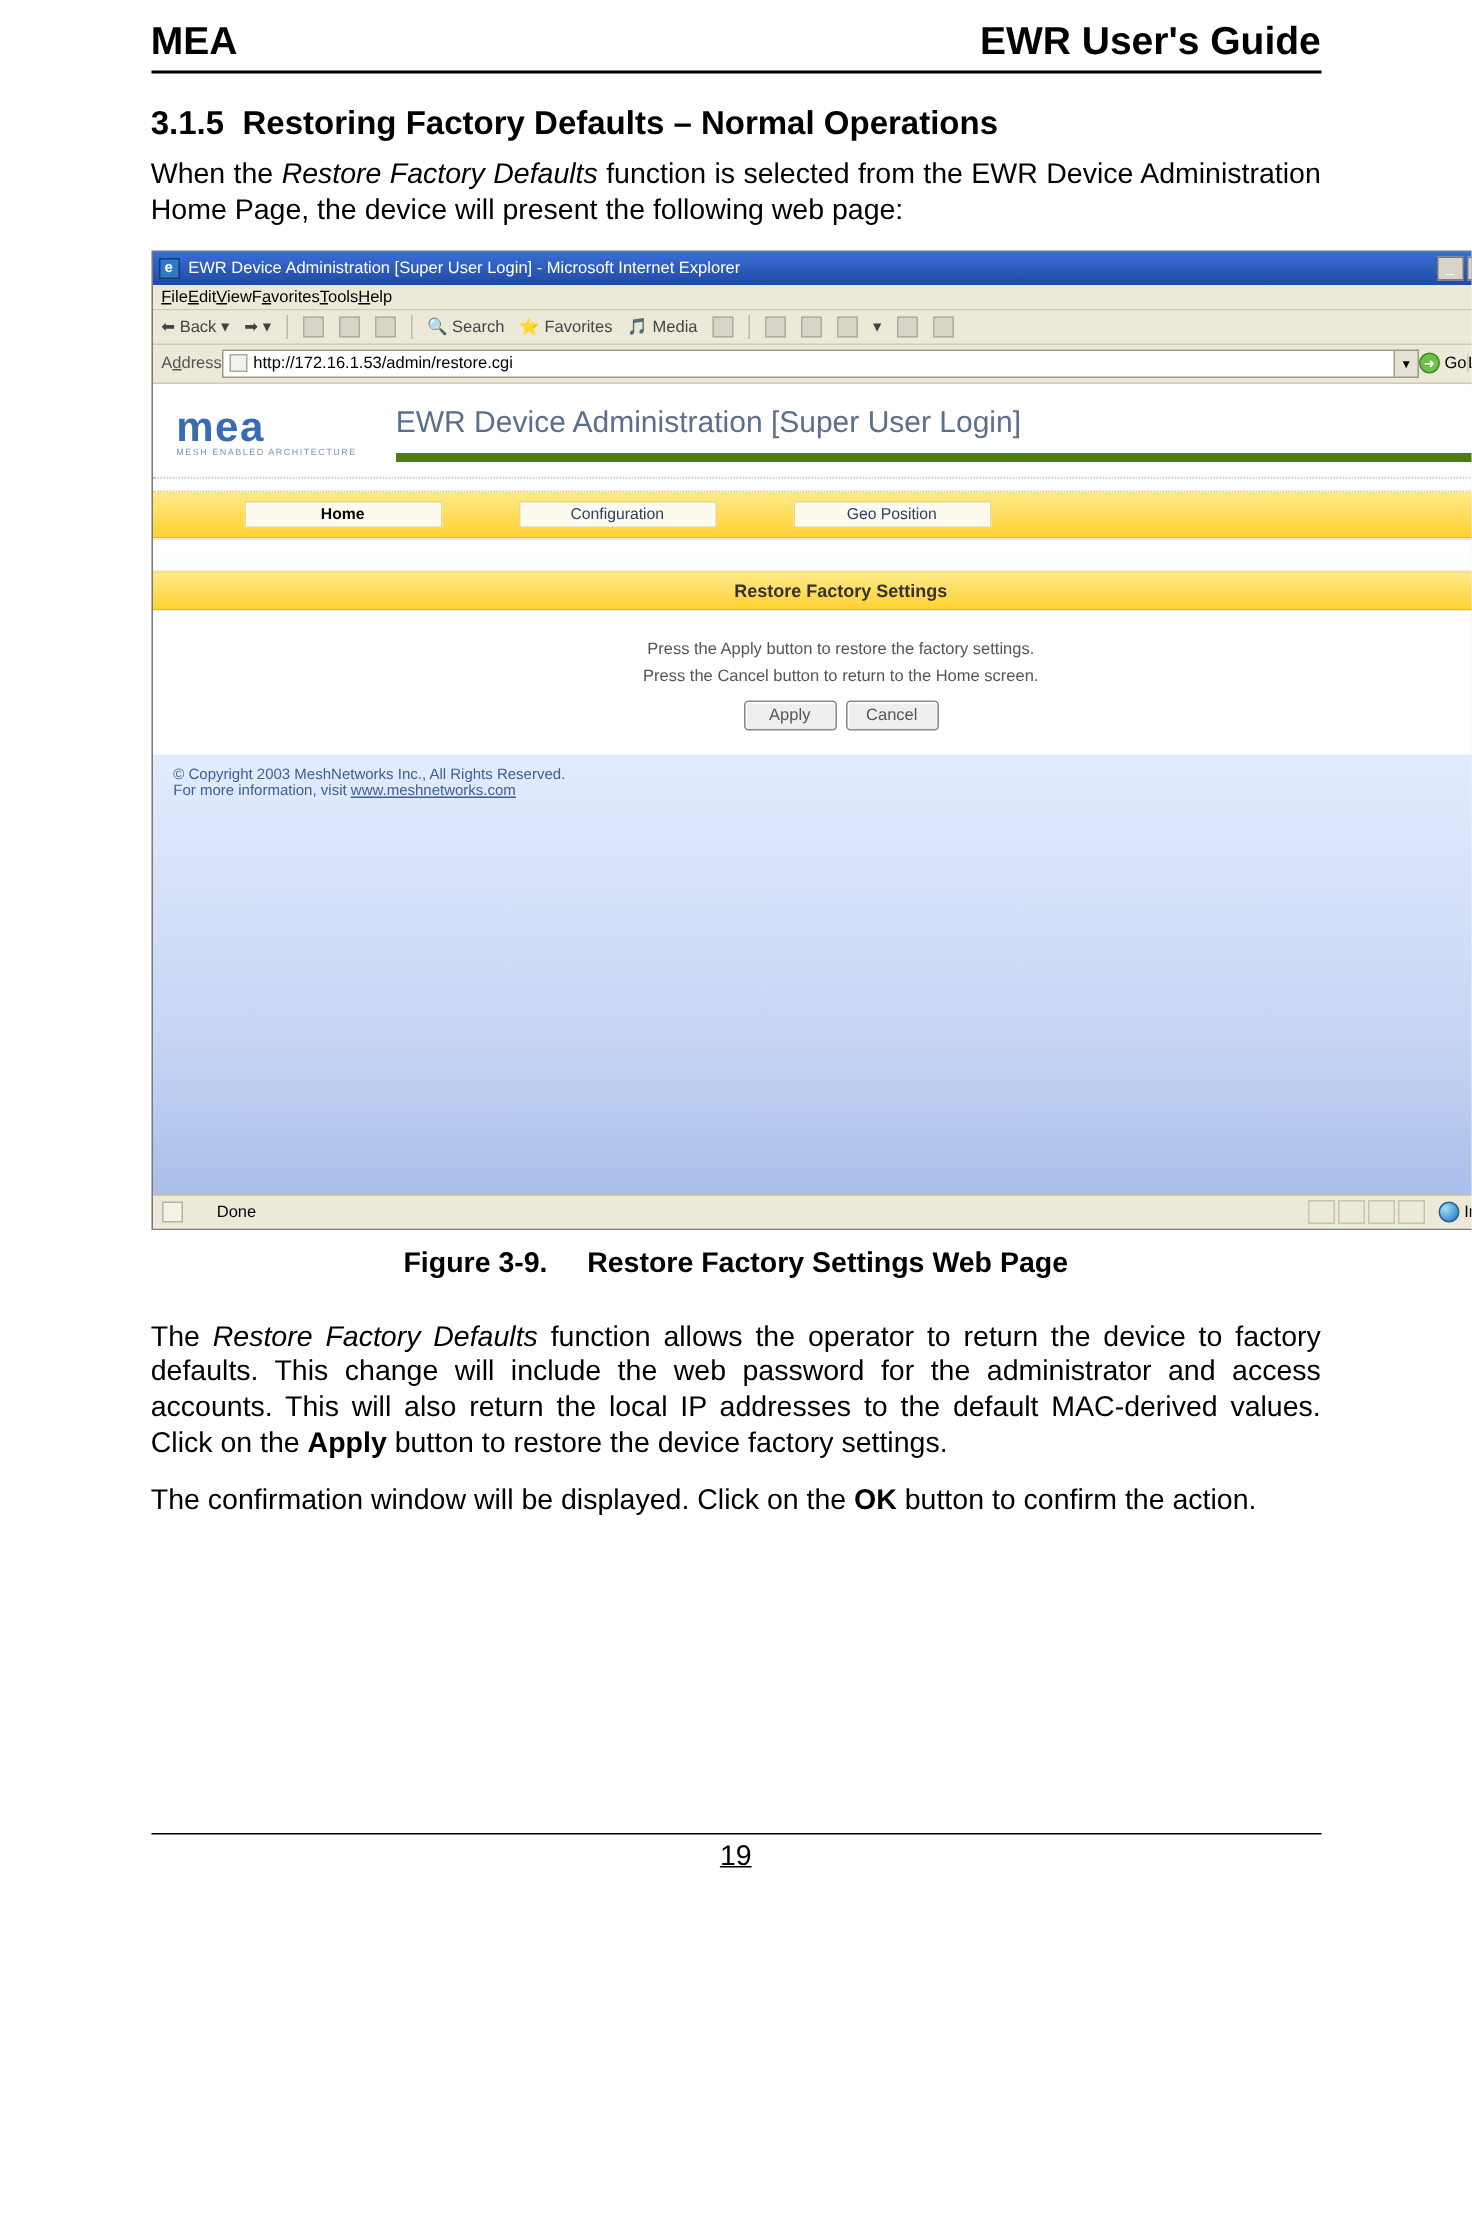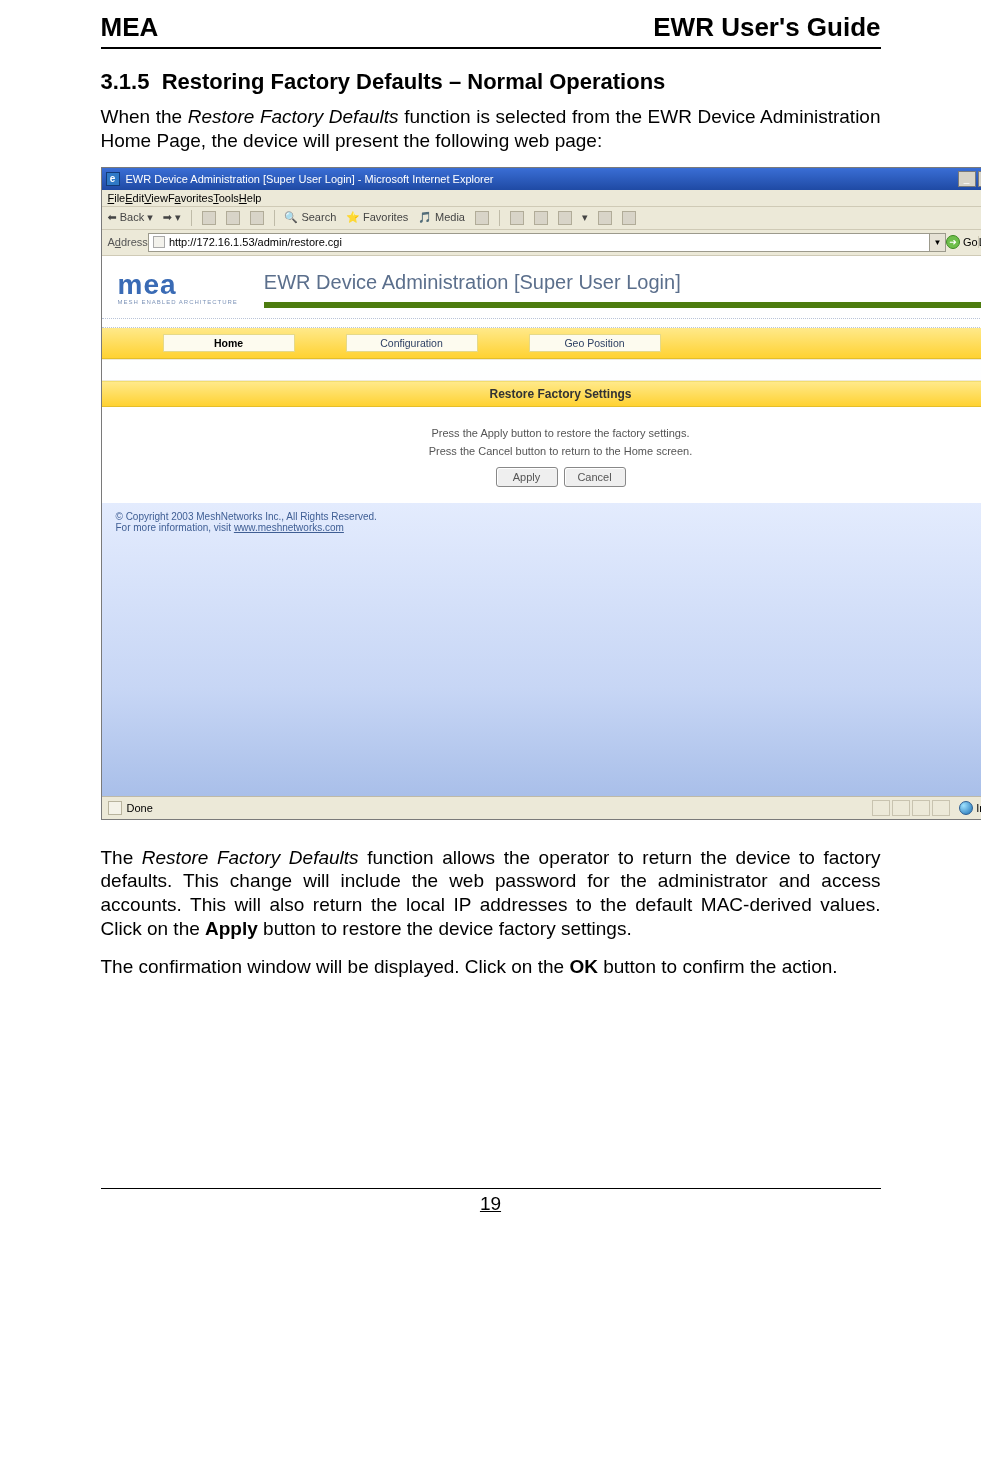--- a/index.html
+++ b/index.html
@@ -46,21 +46,21 @@
     .gap1 { height: 22px; background: rgba(255,255,255,0.9); border-top: 1px solid #eeeadb; border-bottom: 1px solid #eeeadb; }
     .yellow-bar { background: linear-gradient(#ffe98a,#ffd232); border-top: 1px solid #f3dd6d; border-bottom: 1px solid #e5be2a; text-align: center; font-weight: bold; font-size: 12px; color: #333; padding: 5px 0; }
     .msg-area { background: #fff; text-align: center; font-size: 11px; color: #555; padding: 14px 10px 16px; }
     .msg-area p { margin: 6px 0; }
     .btn-row { display: flex; justify-content: center; gap: 6px; margin-top: 10px; }
     .btn3d { min-width: 62px; height: 20px; background: #efefef; border: 1px solid #888; border-radius: 3px; display: inline-flex; align-items: center; justify-content: center; font-size: 11px; box-shadow: inset 1px 1px 0 #fff; }
     .copyright { font-size: 10px; color: #3f5e94; padding: 8px 14px 0; }
     .copyright a { color: #3f5e94; text-decoration: underline; }
     .blank-area { height: 260px; }
     .statusbar { border-top: 1px solid #bdb9a8; background: #ece9d8; display: flex; align-items: center; justify-content: space-between; padding: 3px 6px; font-size: 11px; }
-    .statusbar .left { display: flex; align-items: center; gap: 5px; }
+    .statusbar .left { display: flex; align-items: center; gap: 23px; }
     .statusbar .pg-ic2 { width: 14px; height: 14px; background: #f4f2e8; border: 1px solid #b8b39d; }
     .statusbar .right { display: flex; align-items: center; gap: 3px; }
     .net-ic { width: 14px; height: 14px; border-radius: 50%; background: radial-gradient(circle at 30% 30%, #9fe2ff, #1c6fb4); border: 1px solid #2c5e92; }
     .sb-cells { display: flex; gap: 2px; margin-right: 6px; }
     .sb-cell { width: 18px; height: 16px; border: 1px solid #c8c3af; background: #ece9d8; }
     .fig-caption { text-align: center; font-size: 19px; font-weight: bold; margin-top: 12px; }
     .footnum { text-align: center; font-size: 19px; border-top: 1px solid #000; padding-top: 4px; margin-top: 210px; text-decoration: underline; }
   </style>
 </head>
 <body>
@@ -181,20 +181,24 @@
             <span class="sb-cell"></span>
             <span class="sb-cell"></span>
             <span class="sb-cell"></span>
           </div>
           <span class="net-ic"></span>
           <span>Internet</span>
         </div>
       </div>
     </div>
 
+    <div class="fig-caption">
+      <span>Figure 3-9.</span>&nbsp;&nbsp;&nbsp;&nbsp;
+      <span>Restore Factory Settings Web Page</span>
+    </div>
   </div>
 
   <p class="body-text" style="margin-top:26px;">
     <span>The </span><span class="italic">Restore Factory Defaults</span><span> function allows the operator to return the device to factory defaults. This change will include the web password for the administrator and access accounts. This will also return the local IP addresses to the default MAC-derived values.  Click on the </span><span class="bold">Apply</span><span> button to restore the device factory settings.</span>
   </p>
 
   <p class="body-text">
     <span>The confirmation window will be displayed. Click on the </span><span class="bold">OK</span><span> button to confirm the action.</span>
   </p>
 

